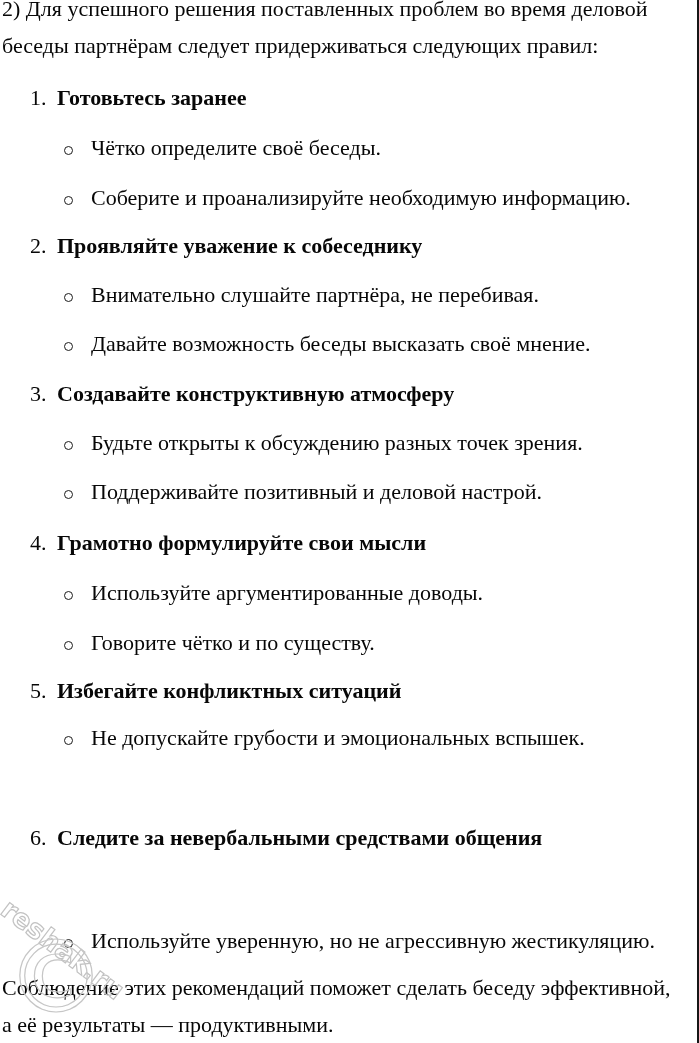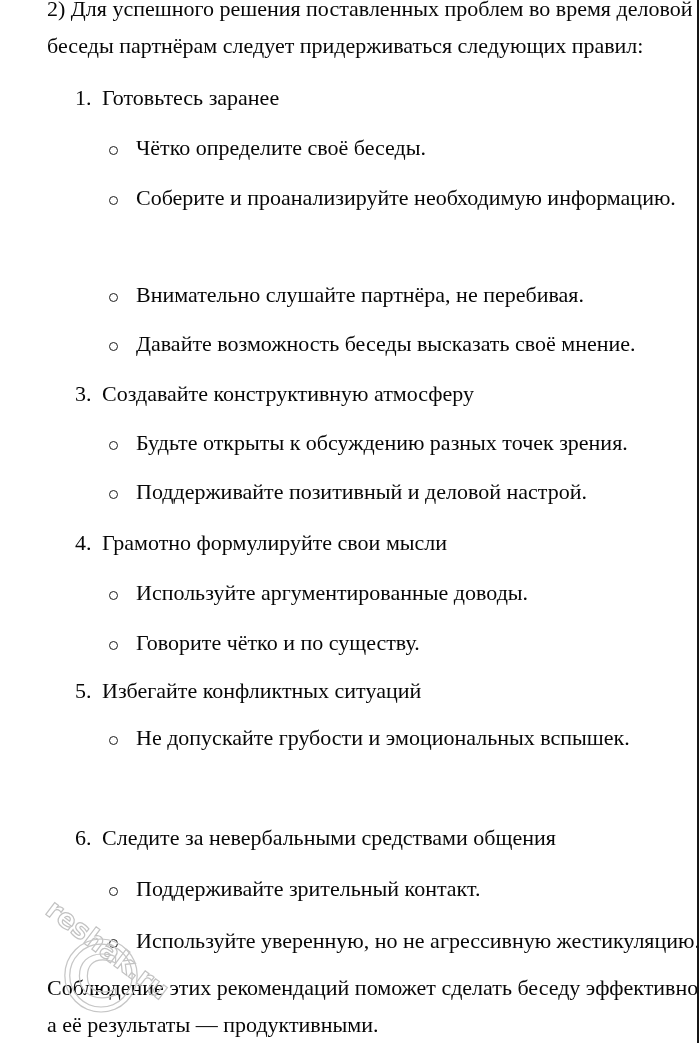--- a/index.html
+++ b/index.html
@@ -5,37 +5,37 @@
 <style>
   html, body { margin: 0; padding: 0; }
   body {
     width: 699px; height: 1043px;
     background: #ffffff;
     overflow: hidden;
     position: relative;
     font-family: "Liberation Serif", "DejaVu Serif", serif;
     color: #070707;
   }
-  .page { position: absolute; inset: 0; margin-left: 45px; }
+  .page { position: absolute; inset: 0; }
   .line {
     position: absolute;
     left: 0;
     font-size: 22px;
     line-height: 26px;
     white-space: nowrap;
     color: #070707;
   }
   .para-line { left: 2px; }
   .rule-line { left: 30px; }
   .rule-line .num {
     display: inline-block;
     width: 27px;
     font-weight: 400;
   }
-  .rule-line .title { font-weight: 400; }
+  .rule-line .title { font-weight: 700; }
   .bullet-line { left: 64px; }
   .bullet-line .marker {
     display: inline-block;
     width: 7px; height: 7px;
     border: 1.4px solid #1c1c1c;
     border-radius: 50%;
     margin-right: 18px;
     background: transparent;
   }
   .right-border {
@@ -75,36 +75,36 @@
 
 <div class="page">
 
   <div class="line para-line" style="top:-4px">2) Для успешного решения поставленных проблем во время деловой</div>
   <div class="line para-line" style="top:33px">беседы партнёрам следует придерживаться следующих правил:</div>
 
   <div class="line rule-line" style="top:85px"><span class="num">1.</span><span class="title">Готовьтесь заранее</span></div>
   <div class="line bullet-line" style="top:135px"><span class="marker"></span><span>Чётко определите своё беседы.</span></div>
   <div class="line bullet-line" style="top:185px"><span class="marker"></span><span>Соберите и проанализируйте необходимую информацию.</span></div>
 
+  <div class="line rule-line" style="top:233px"><span class="num">2.</span><span class="title">Проявляйте уважение к собеседнику</span></div>
   <div class="line bullet-line" style="top:282px"><span class="marker"></span><span>Внимательно слушайте партнёра, не перебивая.</span></div>
   <div class="line bullet-line" style="top:331px"><span class="marker"></span><span>Давайте возможность беседы высказать своё мнение.</span></div>
 
   <div class="line rule-line" style="top:381px"><span class="num">3.</span><span class="title">Создавайте конструктивную атмосферу</span></div>
   <div class="line bullet-line" style="top:430px"><span class="marker"></span><span>Будьте открыты к обсуждению разных точек зрения.</span></div>
   <div class="line bullet-line" style="top:479px"><span class="marker"></span><span>Поддерживайте позитивный и деловой настрой.</span></div>
 
   <div class="line rule-line" style="top:530px"><span class="num">4.</span><span class="title">Грамотно формулируйте свои мысли</span></div>
   <div class="line bullet-line" style="top:630px"><span class="marker"></span><span>Говорите чётко и по существу.</span></div>
   <div class="line bullet-line" style="top:580px"><span class="marker"></span><span>Используйте аргументированные доводы.</span></div>
 
   <div class="line rule-line" style="top:678px"><span class="num">5.</span><span class="title">Избегайте конфликтных ситуаций</span></div>
   <div class="line bullet-line" style="top:725px"><span class="marker"></span><span>Не допускайте грубости и эмоциональных вспышек.</span></div>
 
   <div class="line rule-line" style="top:825px"><span class="num">6.</span><span class="title">Следите за невербальными средствами общения</span></div>
-  <div class="line bullet-line" style="top:876px"><span class="marker"></span><span>Поддерживайте зрительный контакт.</span></div>
   <div class="line bullet-line" style="top:928px"><span class="marker"></span><span>Используйте уверенную, но не агрессивную жестикуляцию.</span></div>
 
   <div class="line para-line" style="top:975px">Соблюдение этих рекомендаций поможет сделать беседу эффективной,</div>
   <div class="line para-line" style="top:1012px">а её результаты — продуктивными.</div>
 
   <div class="watermark-text">reshak.ru</div>
   <div class="watermark-copyright">©</div>
 
   <div class="right-border"></div>
 

